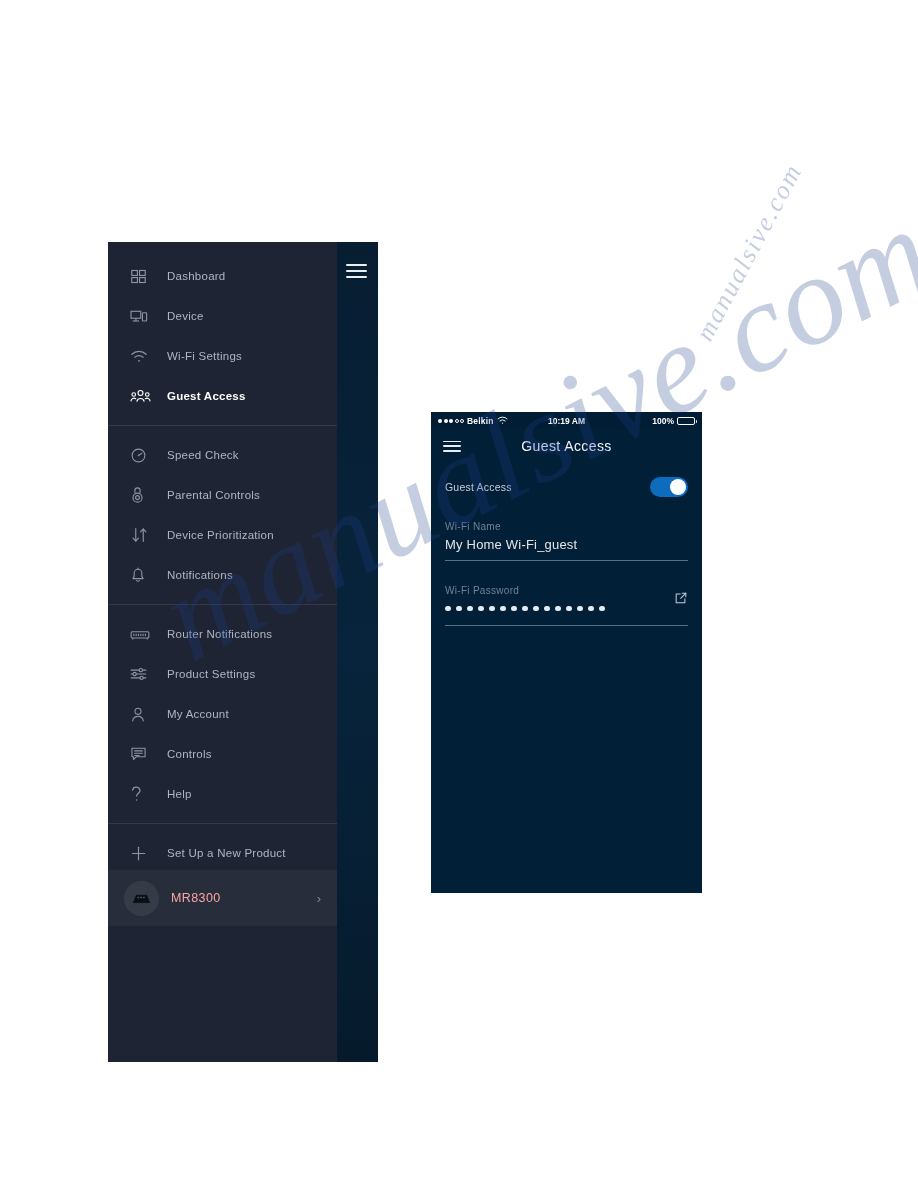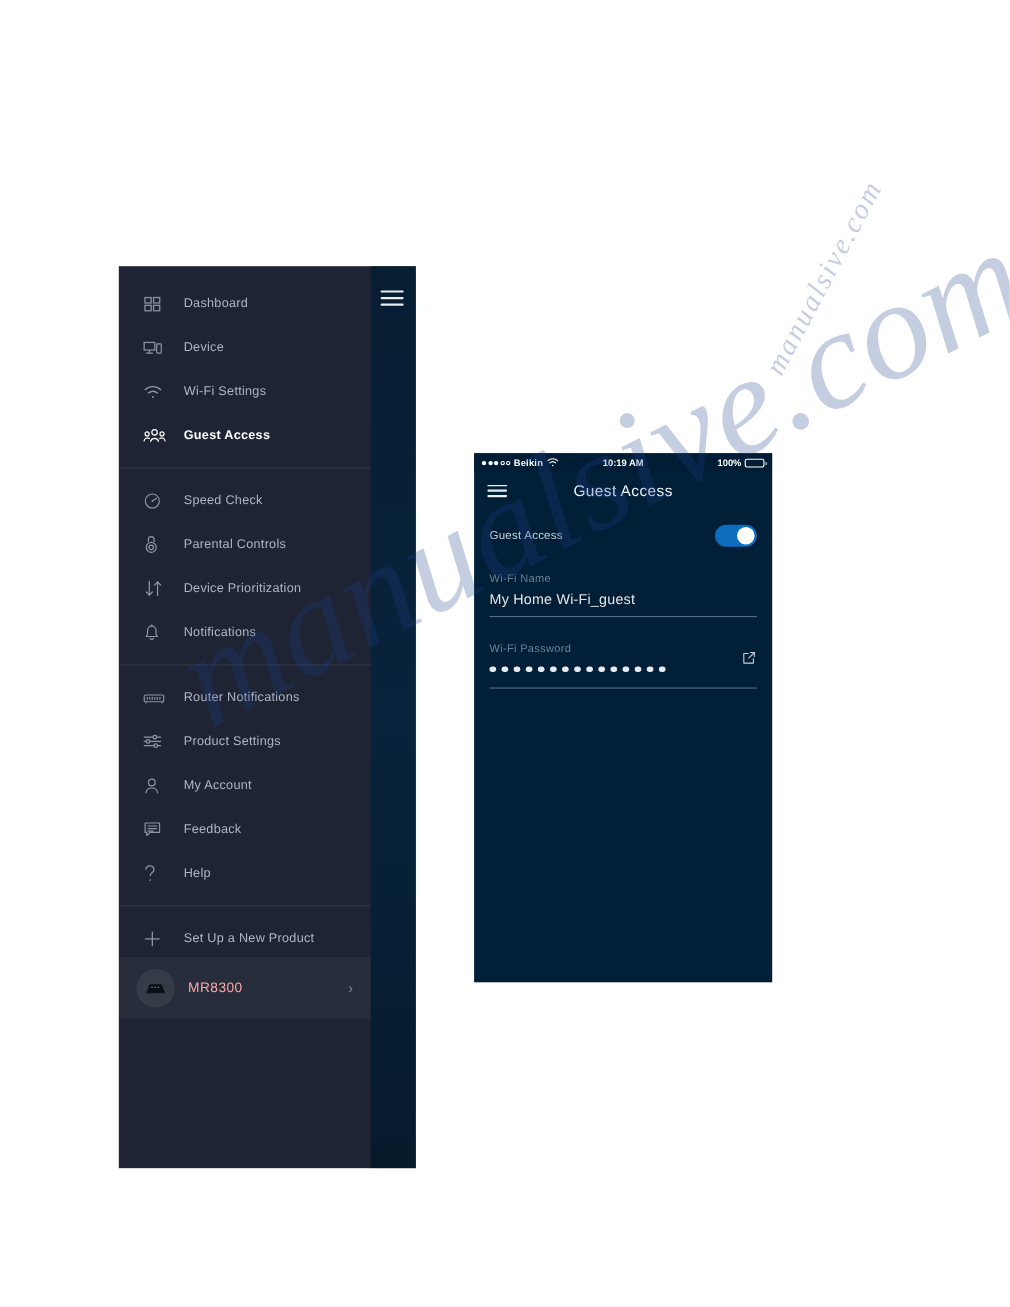--- a/index.html
+++ b/index.html
@@ -495,21 +495,21 @@
 
     <div class="menu-item">
       <span class="mi-icon">
         <svg width="17" height="16" viewBox="0 0 22 20" fill="none" stroke="#b9c1cd" stroke-width="1.4" stroke-linecap="round" stroke-linejoin="round">
           <path d="M2.5 2.5 h17 v11 h-11 l-4 3.6 v-3.6 h-2 z"></path>
           <line x1="6" y1="6" x2="16" y2="6"></line>
             <line x1="6" y1="9" x2="16" y2="9"></line>
             <line x1="6" y1="12" x2="12" y2="12"></line>
         </svg>
       </span>
-      <span class="mi-label">Feedback</span>
+      <span class="mi-label">Controls</span>
     </div>
 
     <div class="menu-item">
       <span class="mi-icon">
         <svg width="13" height="18" viewBox="0 0 16 22" fill="none" stroke="#b9c1cd" stroke-width="1.5" stroke-linecap="round">
           <path d="M3.2 6.2 a4.6 4.6 0 0 1 9.1 0.8 c0 3.1-4.2 3.6-4.2 6.4"></path>
           <circle cx="8.1" cy="18.4" r="0.95" fill="#b9c1cd" stroke="none"></circle>
         </svg>
       </span>
       <span class="mi-label">Help</span>

